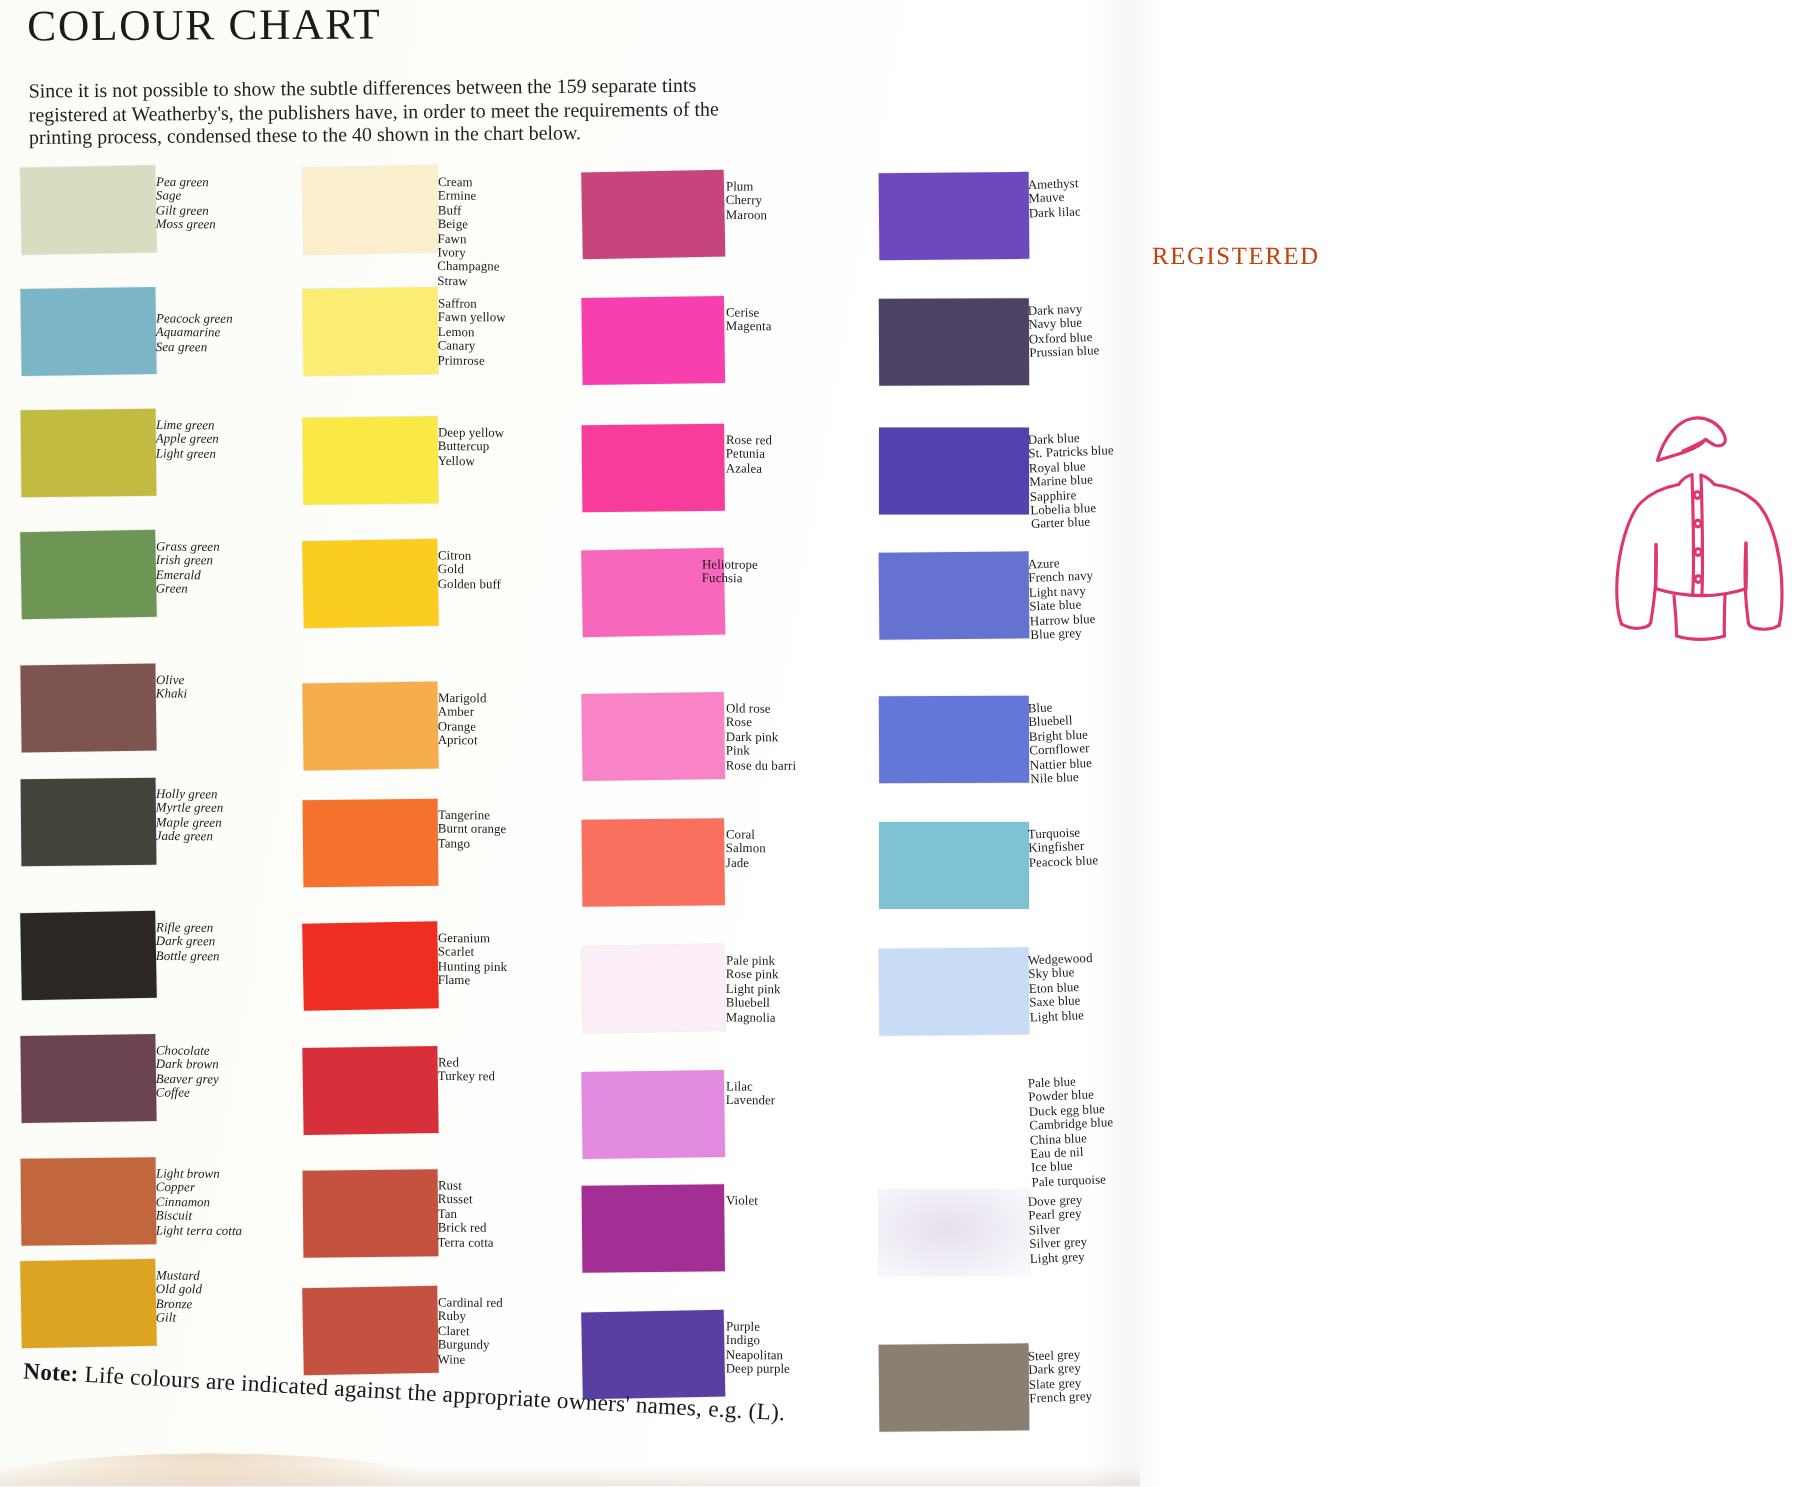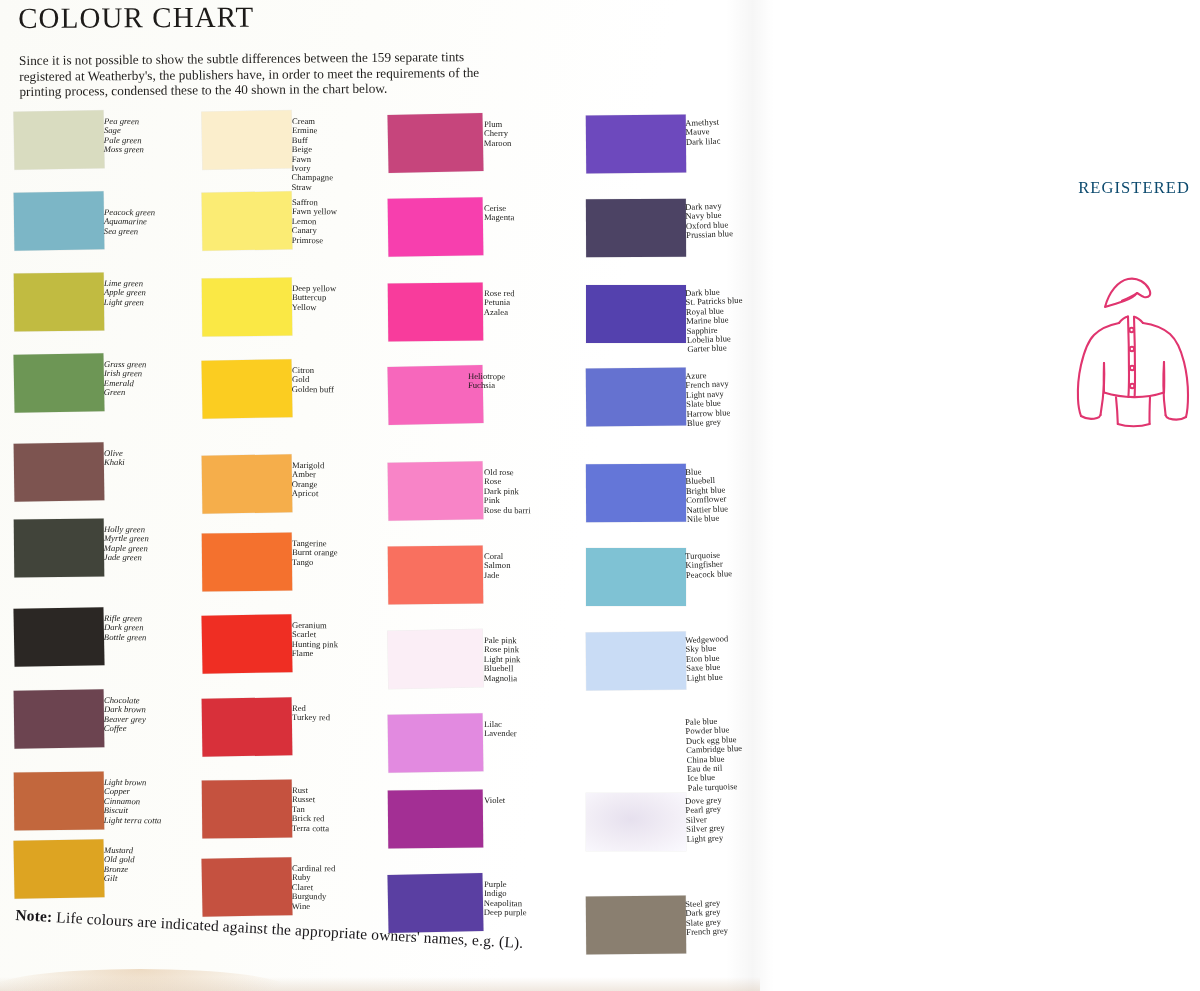--- a/index.html
+++ b/index.html
@@ -102,29 +102,29 @@
     color: #19171a;
     transform: rotate(3.15deg);
     transform-origin: left top;
     letter-spacing: 0.15px;
   }
   #note b { font-weight: 700; }
 
   
   #rc-heading {
     position: absolute;
-    left: 768px; top: 177px;
+    left: 768px; top: 160px;
     width: 432px;
-    text-align: right;
+    text-align: left;
     padding-right: 10px;
     box-sizing: border-box;
     font-size: 16.5px;
     line-height: 21px;
     letter-spacing: 1.1px;
-    color: #0c4a6e;
+    color: #c2410c;
   }
   #rc-heading span { display: block; }
   #silks {
     position: absolute;
     left: 1062px; top: 262px;
     width: 150px; height: 175px;
   }
 
   
   .col {
@@ -176,21 +176,21 @@
     <span class="ln">registered at Weatherby's, the publishers have, in order to meet the requirements of the</span>
     <span class="ln">printing process, condensed these to the 40 shown in the chart below.</span>
   </div>
 
   <div class="col" id="col0">
       <div class="entry" style="top: 111px;">
         <div class="swatch" title="Pea green, Sage, Pale green, Moss green" style="width: 90px; height: 58px; background: rgb(217, 220, 192); transform: rotate(-1.1deg); left: 14px; box-shadow: rgba(0, 0, 0, 0.06) 0px 0px 0px 0.5px;"></div>
         <div class="labels" style="left: 104px; top: 6px; transform: rotate(0.3deg); transform-origin: left top;">
           <span>Pea green</span>
           <span>Sage</span>
-          <span>Pale green</span>
+          <span>Gilt green</span>
           <span>Moss green</span>
         </div>
       </div>
       <div class="entry" style="top: 192px;">
         <div class="swatch" title="Peacock green, Aquamarine, Sea green" style="width: 90px; height: 58px; background: rgb(124, 182, 198); transform: rotate(-0.85deg); left: 14px; box-shadow: rgba(0, 0, 0, 0.06) 0px 0px 0px 0.5px;"></div>
         <div class="labels" style="left: 104px; top: 16px; transform: rotate(0.3deg); transform-origin: left top;">
           <span>Peacock green</span>
           <span>Aquamarine</span>
           <span>Sea green</span>
         </div>

